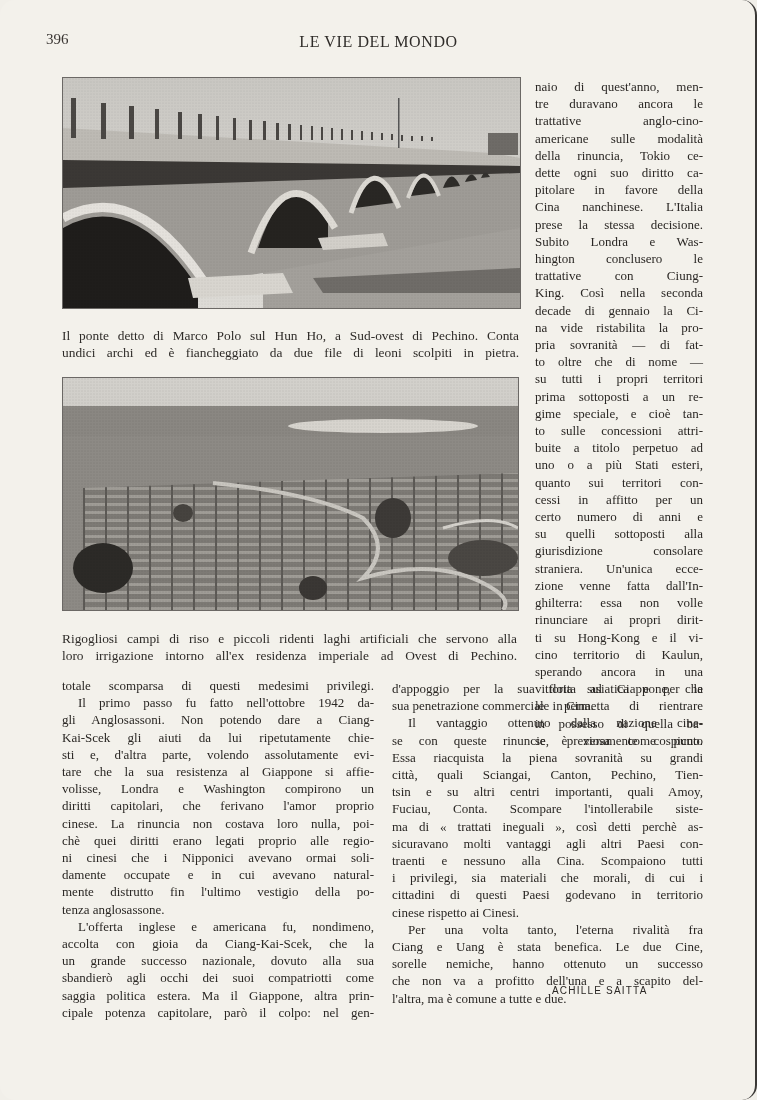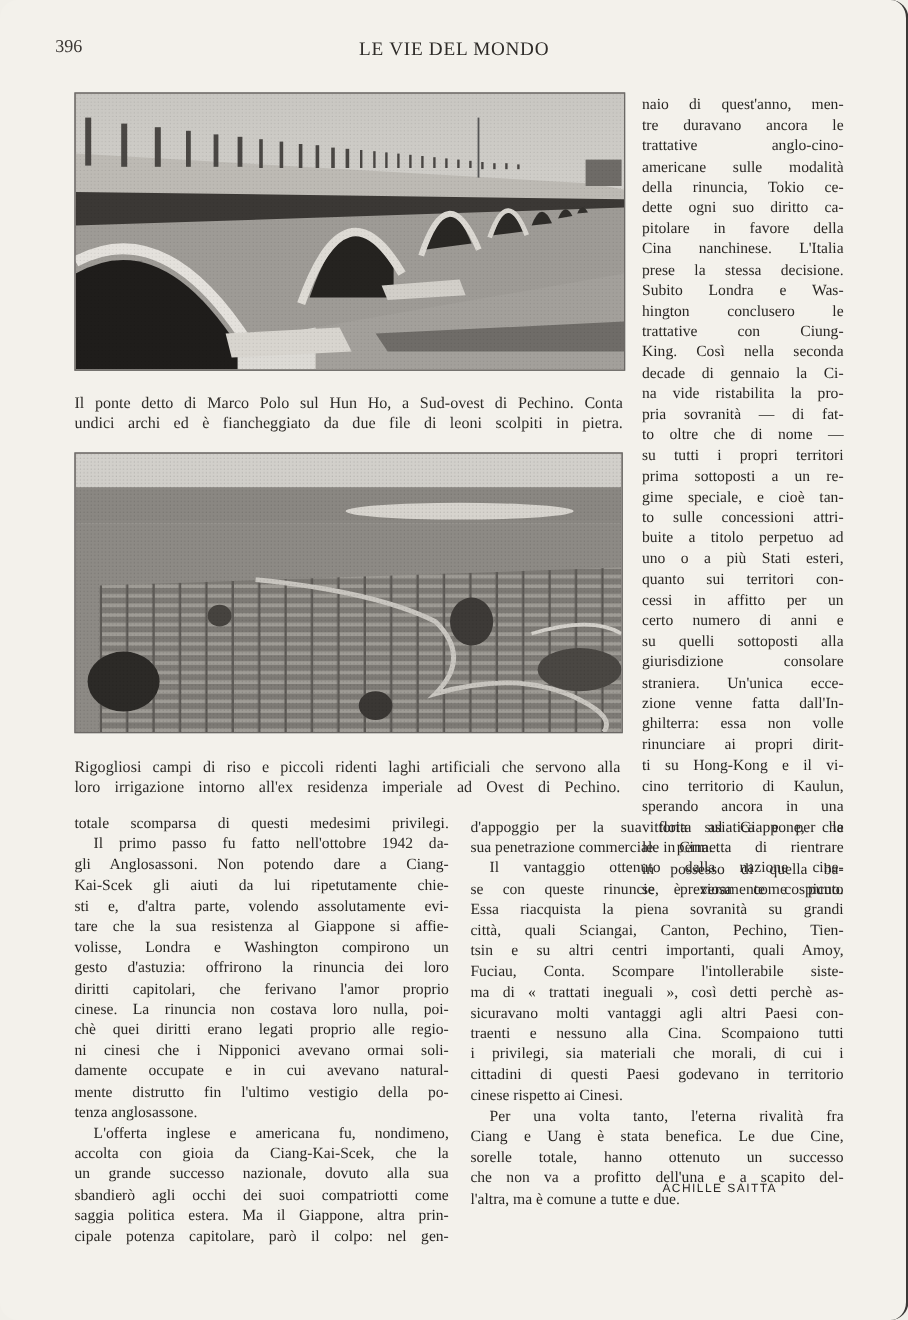--- a/index.html
+++ b/index.html
@@ -209,21 +209,20 @@
   </div>
 
   <div class="col" style="left:62px; top:677px; width:312px;">
     <span class="line">totale scomparsa di questi medesimi privilegi.</span>
     <span class="line indent">Il primo passo fu fatto nell'ottobre 1942 da-</span>
     <span class="line">gli Anglosassoni. Non potendo dare a Ciang-</span>
     <span class="line">Kai-Scek gli aiuti da lui ripetutamente chie-</span>
     <span class="line">sti e, d'altra parte, volendo assolutamente evi-</span>
     <span class="line">tare che la sua resistenza al Giappone si affie-</span>
     <span class="line">volisse, Londra e Washington compirono un</span>
-    <span class="line">gesto d'astuzia: offrirono la rinuncia dei loro</span>
     <span class="line">diritti capitolari, che ferivano l'amor proprio</span>
     <span class="line">cinese. La rinuncia non costava loro nulla, poi-</span>
     <span class="line">chè quei diritti erano legati proprio alle regio-</span>
     <span class="line">ni cinesi che i Nipponici avevano ormai soli-</span>
     <span class="line">damente occupate e in cui avevano natural-</span>
     <span class="line">mente distrutto fin l'ultimo vestigio della po-</span>
     <span class="line last">tenza anglosassone.</span>
     <span class="line indent">L'offerta inglese e americana fu, nondimeno,</span>
     <span class="line">accolta con gioia da Ciang-Kai-Scek, che la</span>
     <span class="line">un grande successo nazionale, dovuto alla sua</span>
@@ -242,19 +241,19 @@
     <span class="line">tsin e su altri centri importanti, quali Amoy,</span>
     <span class="line">Fuciau, Conta. Scompare l'intollerabile siste-</span>
     <span class="line">ma di « trattati ineguali », così detti perchè as-</span>
     <span class="line">sicuravano molti vantaggi agli altri Paesi con-</span>
     <span class="line">traenti e nessuno alla Cina. Scompaiono tutti</span>
     <span class="line">i privilegi, sia materiali che morali, di cui i</span>
     <span class="line">cittadini di questi Paesi godevano in territorio</span>
     <span class="line last">cinese rispetto ai Cinesi.</span>
     <span class="line indent">Per una volta tanto, l'eterna rivalità fra</span>
     <span class="line">Ciang e Uang è stata benefica. Le due Cine,</span>
-    <span class="line">sorelle totale, hanno ottenuto un successo</span>
+    <span class="line">sorelle nemiche, hanno ottenuto un successo</span>
     <span class="line">che non va a profitto dell'una e a scapito del-</span>
     <span class="line last">l'altra, ma è comune a tutte e due.</span>
   </div>
 
   <div class="signature">ACHILLE SAITTA</div>
 </div>
 
 </body></html>

